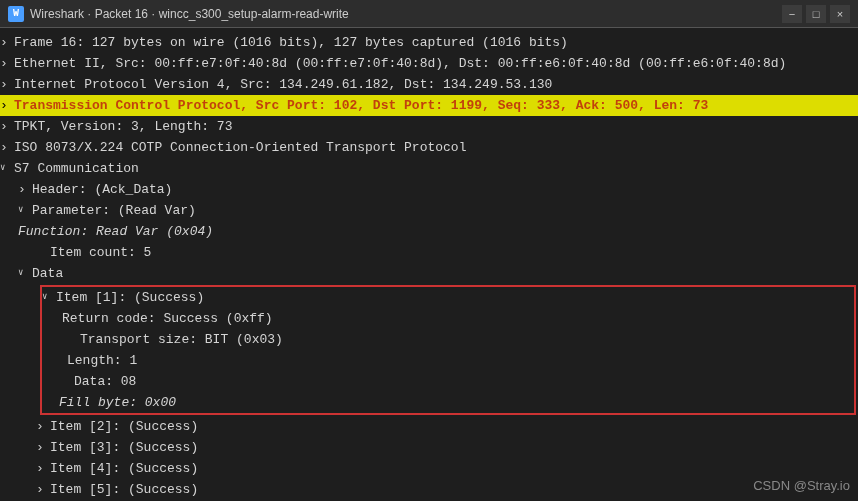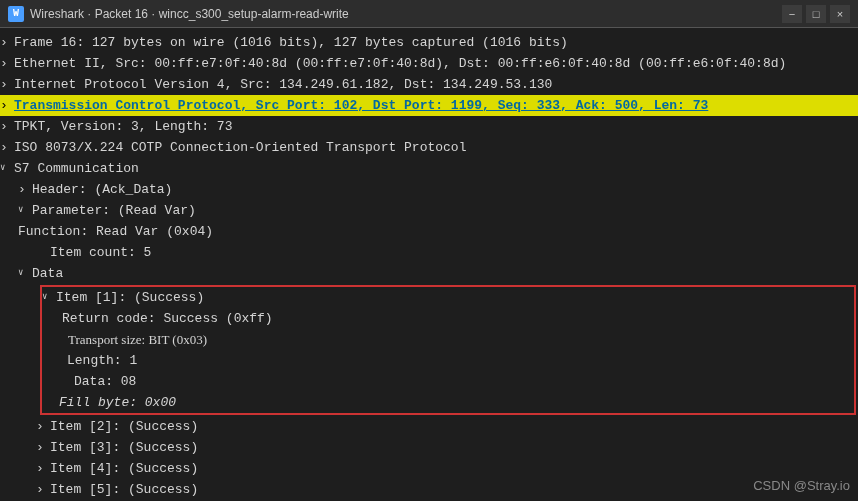--- a/index.html
+++ b/index.html
@@ -131,21 +131,21 @@
     <div class="tree-row" style="padding-left: 0px;">
       <span class="expand-icon" style="font-size: 13px;">›</span>
       <span class="row-text">Ethernet II, Src: 00:ff:e7:0f:40:8d (00:ff:e7:0f:40:8d), Dst: 00:ff:e6:0f:40:8d (00:ff:e6:0f:40:8d)</span>
     </div>
     <div class="tree-row" style="padding-left: 0px;">
       <span class="expand-icon" style="font-size: 13px;">›</span>
       <span class="row-text">Internet Protocol Version 4, Src: 134.249.61.182, Dst: 134.249.53.130</span>
     </div>
     <div class="tree-row" style="background: rgb(221, 221, 0); color: rgb(0, 0, 0); padding-left: 0px;">
       <span class="expand-icon" style="font-size: 13px; color: rgb(0, 0, 0);">›</span>
-      <span class="row-text" style="color: #0369a1; font-weight: bold; text-decoration: underline;">Transmission Control Protocol, Src Port: 102, Dst Port: 1199, Seq: 333, Ack: 500, Len: 73</span>
+      <span class="row-text" style="color: #c2410c; font-weight: bold;">Transmission Control Protocol, Src Port: 102, Dst Port: 1199, Seq: 333, Ack: 500, Len: 73</span>
     </div>
     <div class="tree-row" style="padding-left: 0px;">
       <span class="expand-icon" style="font-size: 13px;">›</span>
       <span class="row-text">TPKT, Version: 3, Length: 73</span>
     </div>
     <div class="tree-row" style="padding-left: 0px;">
       <span class="expand-icon" style="font-size: 13px;">›</span>
       <span class="row-text">ISO 8073/X.224 COTP Connection-Oriented Transport Protocol</span>
     </div>
     <div class="tree-row" style="padding-left: 0px;">
@@ -153,42 +153,42 @@
       <span class="row-text">S7 Communication</span>
     </div>
     <div class="tree-row" style="padding-left: 18px;">
       <span class="expand-icon" style="font-size: 13px;">›</span>
       <span class="row-text">Header: (Ack_Data)</span>
     </div>
     <div class="tree-row" style="padding-left: 18px;">
       <span class="expand-icon" style="font-size: 9px;">∨</span>
       <span class="row-text">Parameter: (Read Var)</span>
     </div>
-    <div class="tree-row" style="">
+    <div class="tree-row" style=" font-style: italic;">
       <span class="expand-icon"></span>
       <span class="row-text">Function: Read Var (0x04)</span>
     </div>
     <div class="tree-row" style="padding-left: 36px;">
       <span class="expand-icon"></span>
       <span class="row-text">Item count: 5</span>
     </div>
     <div class="tree-row" style="padding-left: 18px;">
       <span class="expand-icon" style="font-size: 9px;">∨</span>
       <span class="row-text">Data</span>
     </div>
     <div style="border: 2px solid rgb(204, 51, 51); margin: 1px 2px 1px 40px;">
       <div class="tree-row" style="padding-left: 0px;">
         <span class="expand-icon" style="font-size: 9px;">∨</span>
         <span class="row-text">Item [1]: (Success)</span>
       </div>
       <div class="tree-row" style="padding-left: 6px;">
         <span class="expand-icon"></span>
         <span class="row-text">Return code: Success (0xff)</span>
       </div>
-      <div class="tree-row" style="padding-left: 12px; font-family: Liberation Serif, serif;">
+      <div class="tree-row" style="padding-left: 24px;">
         <span class="expand-icon"></span>
         <span class="row-text">Transport size: BIT (0x03)</span>
       </div>
       <div class="tree-row" style="padding-left: 11px;">
         <span class="expand-icon"></span>
         <span class="row-text">Length: 1</span>
       </div>
       <div class="tree-row" style="padding-left: 18px;">
         <span class="expand-icon"></span>
         <span class="row-text">Data: 08</span>

